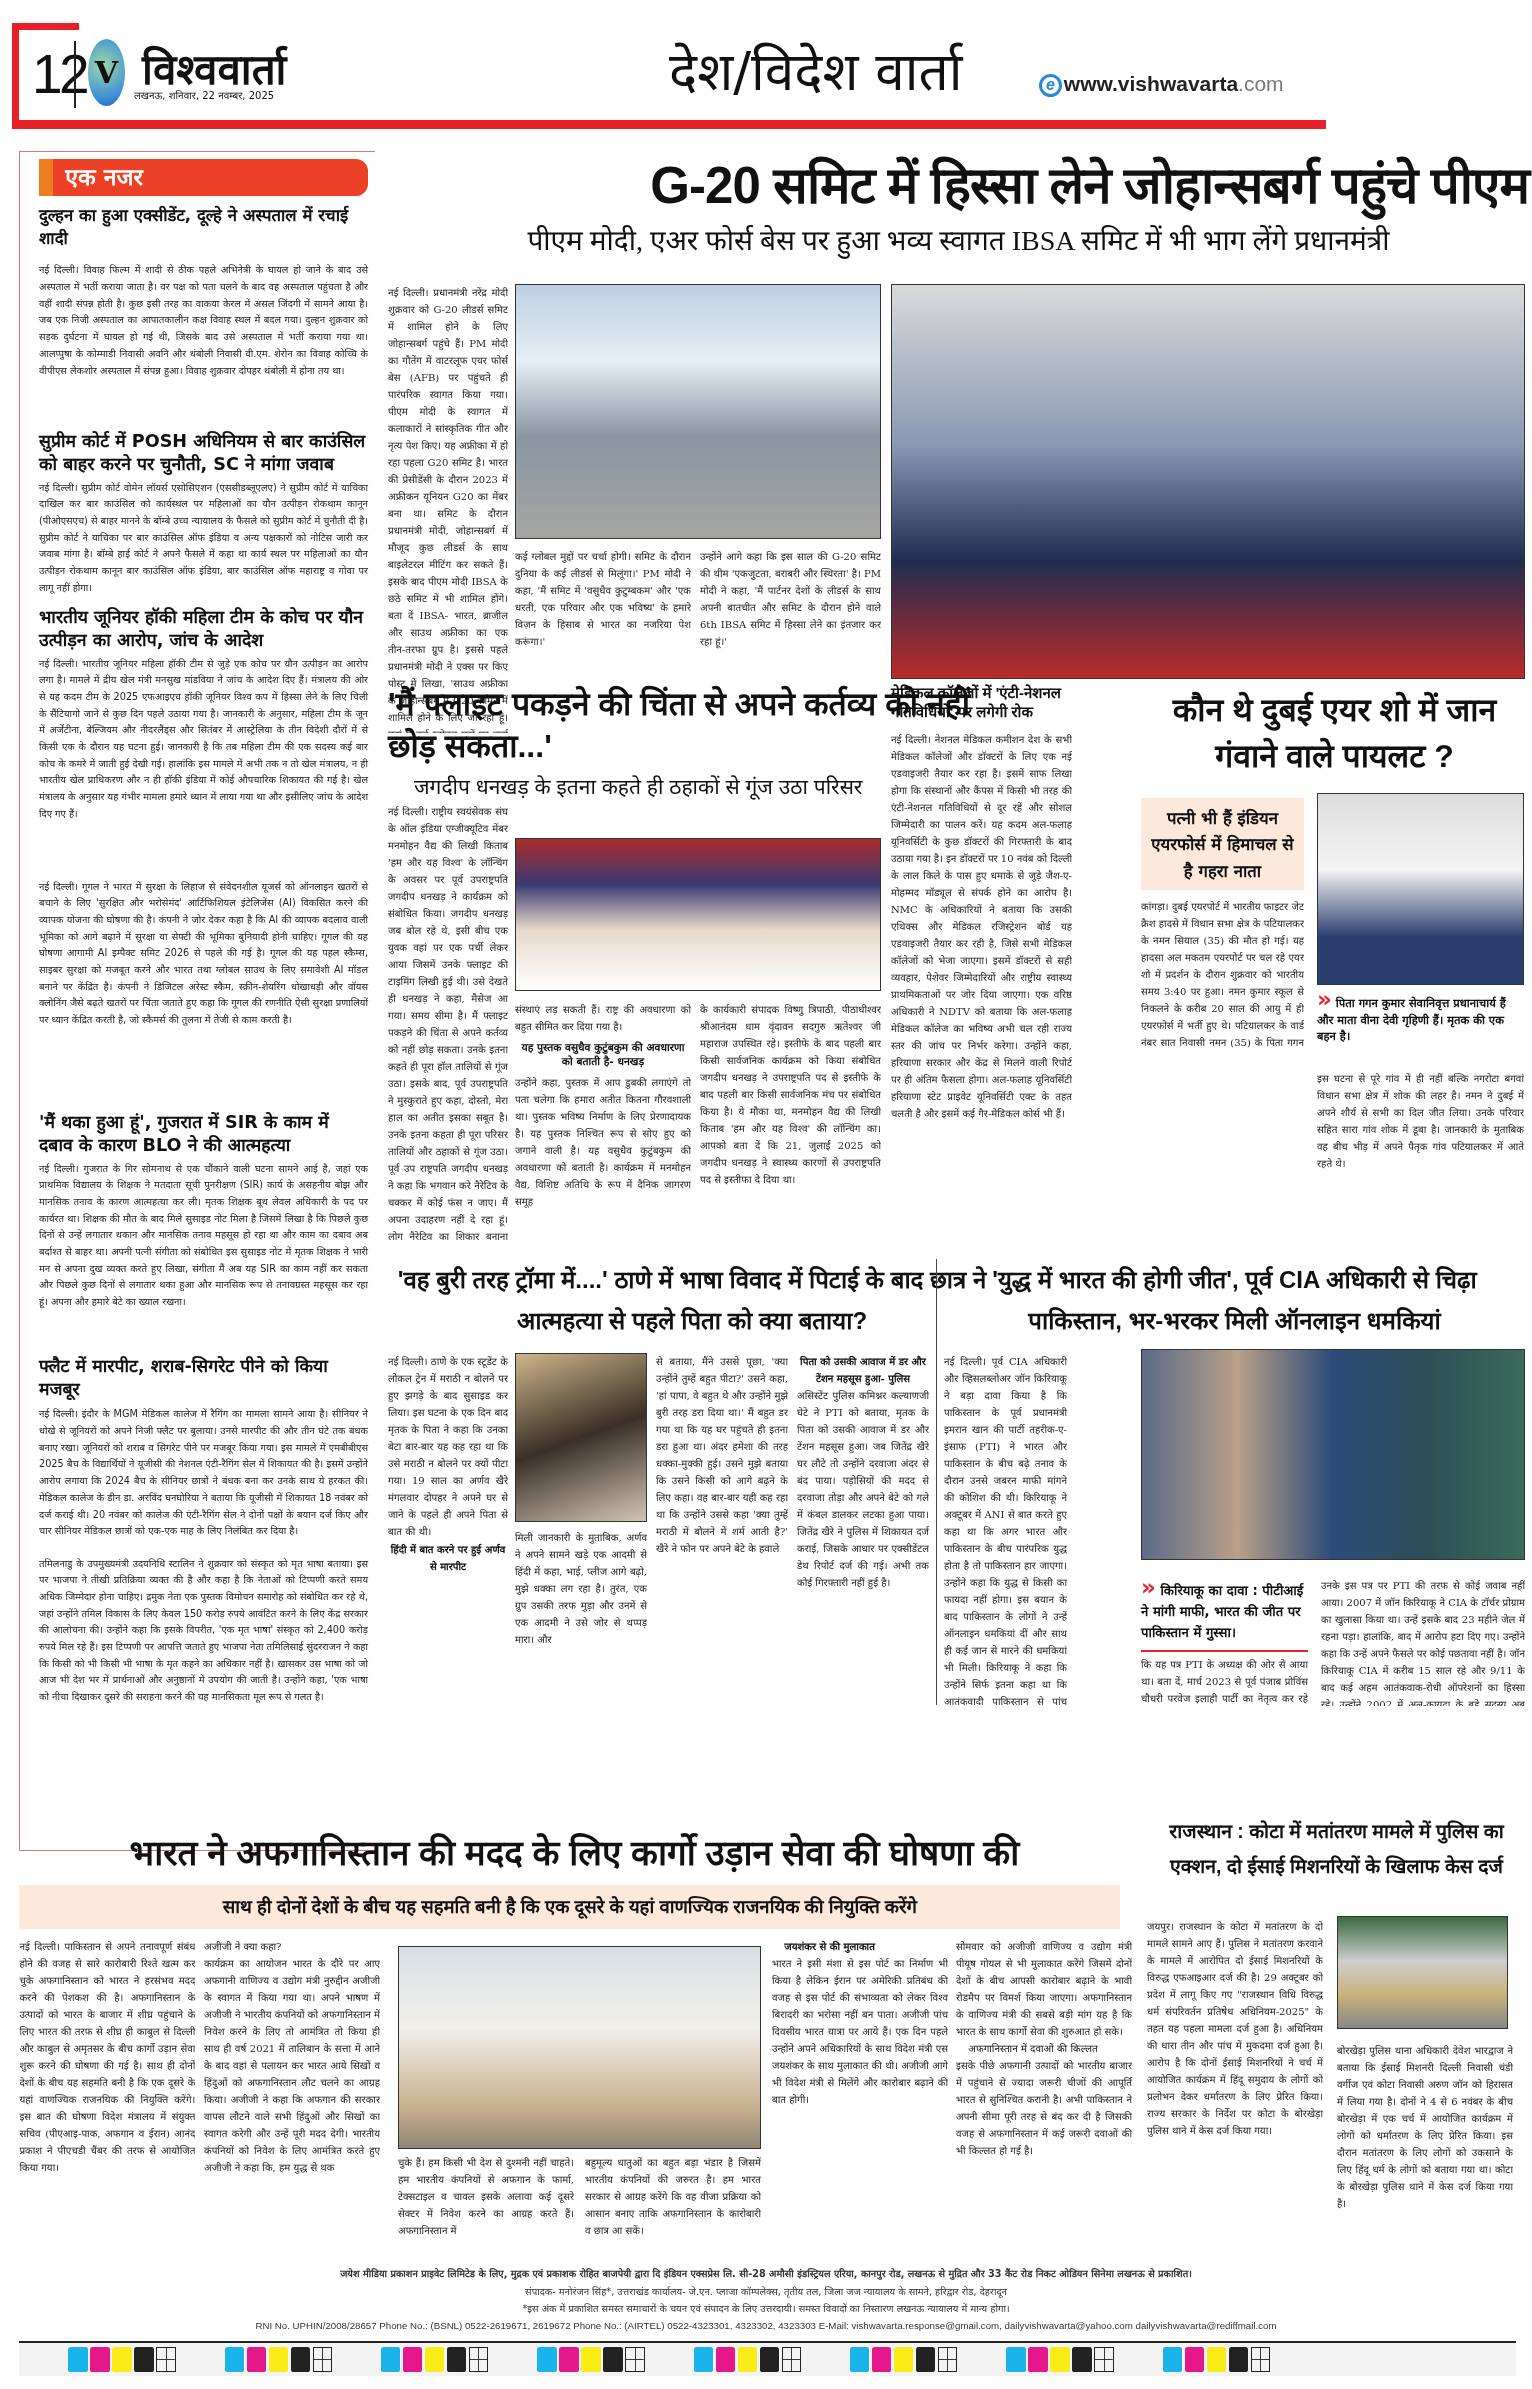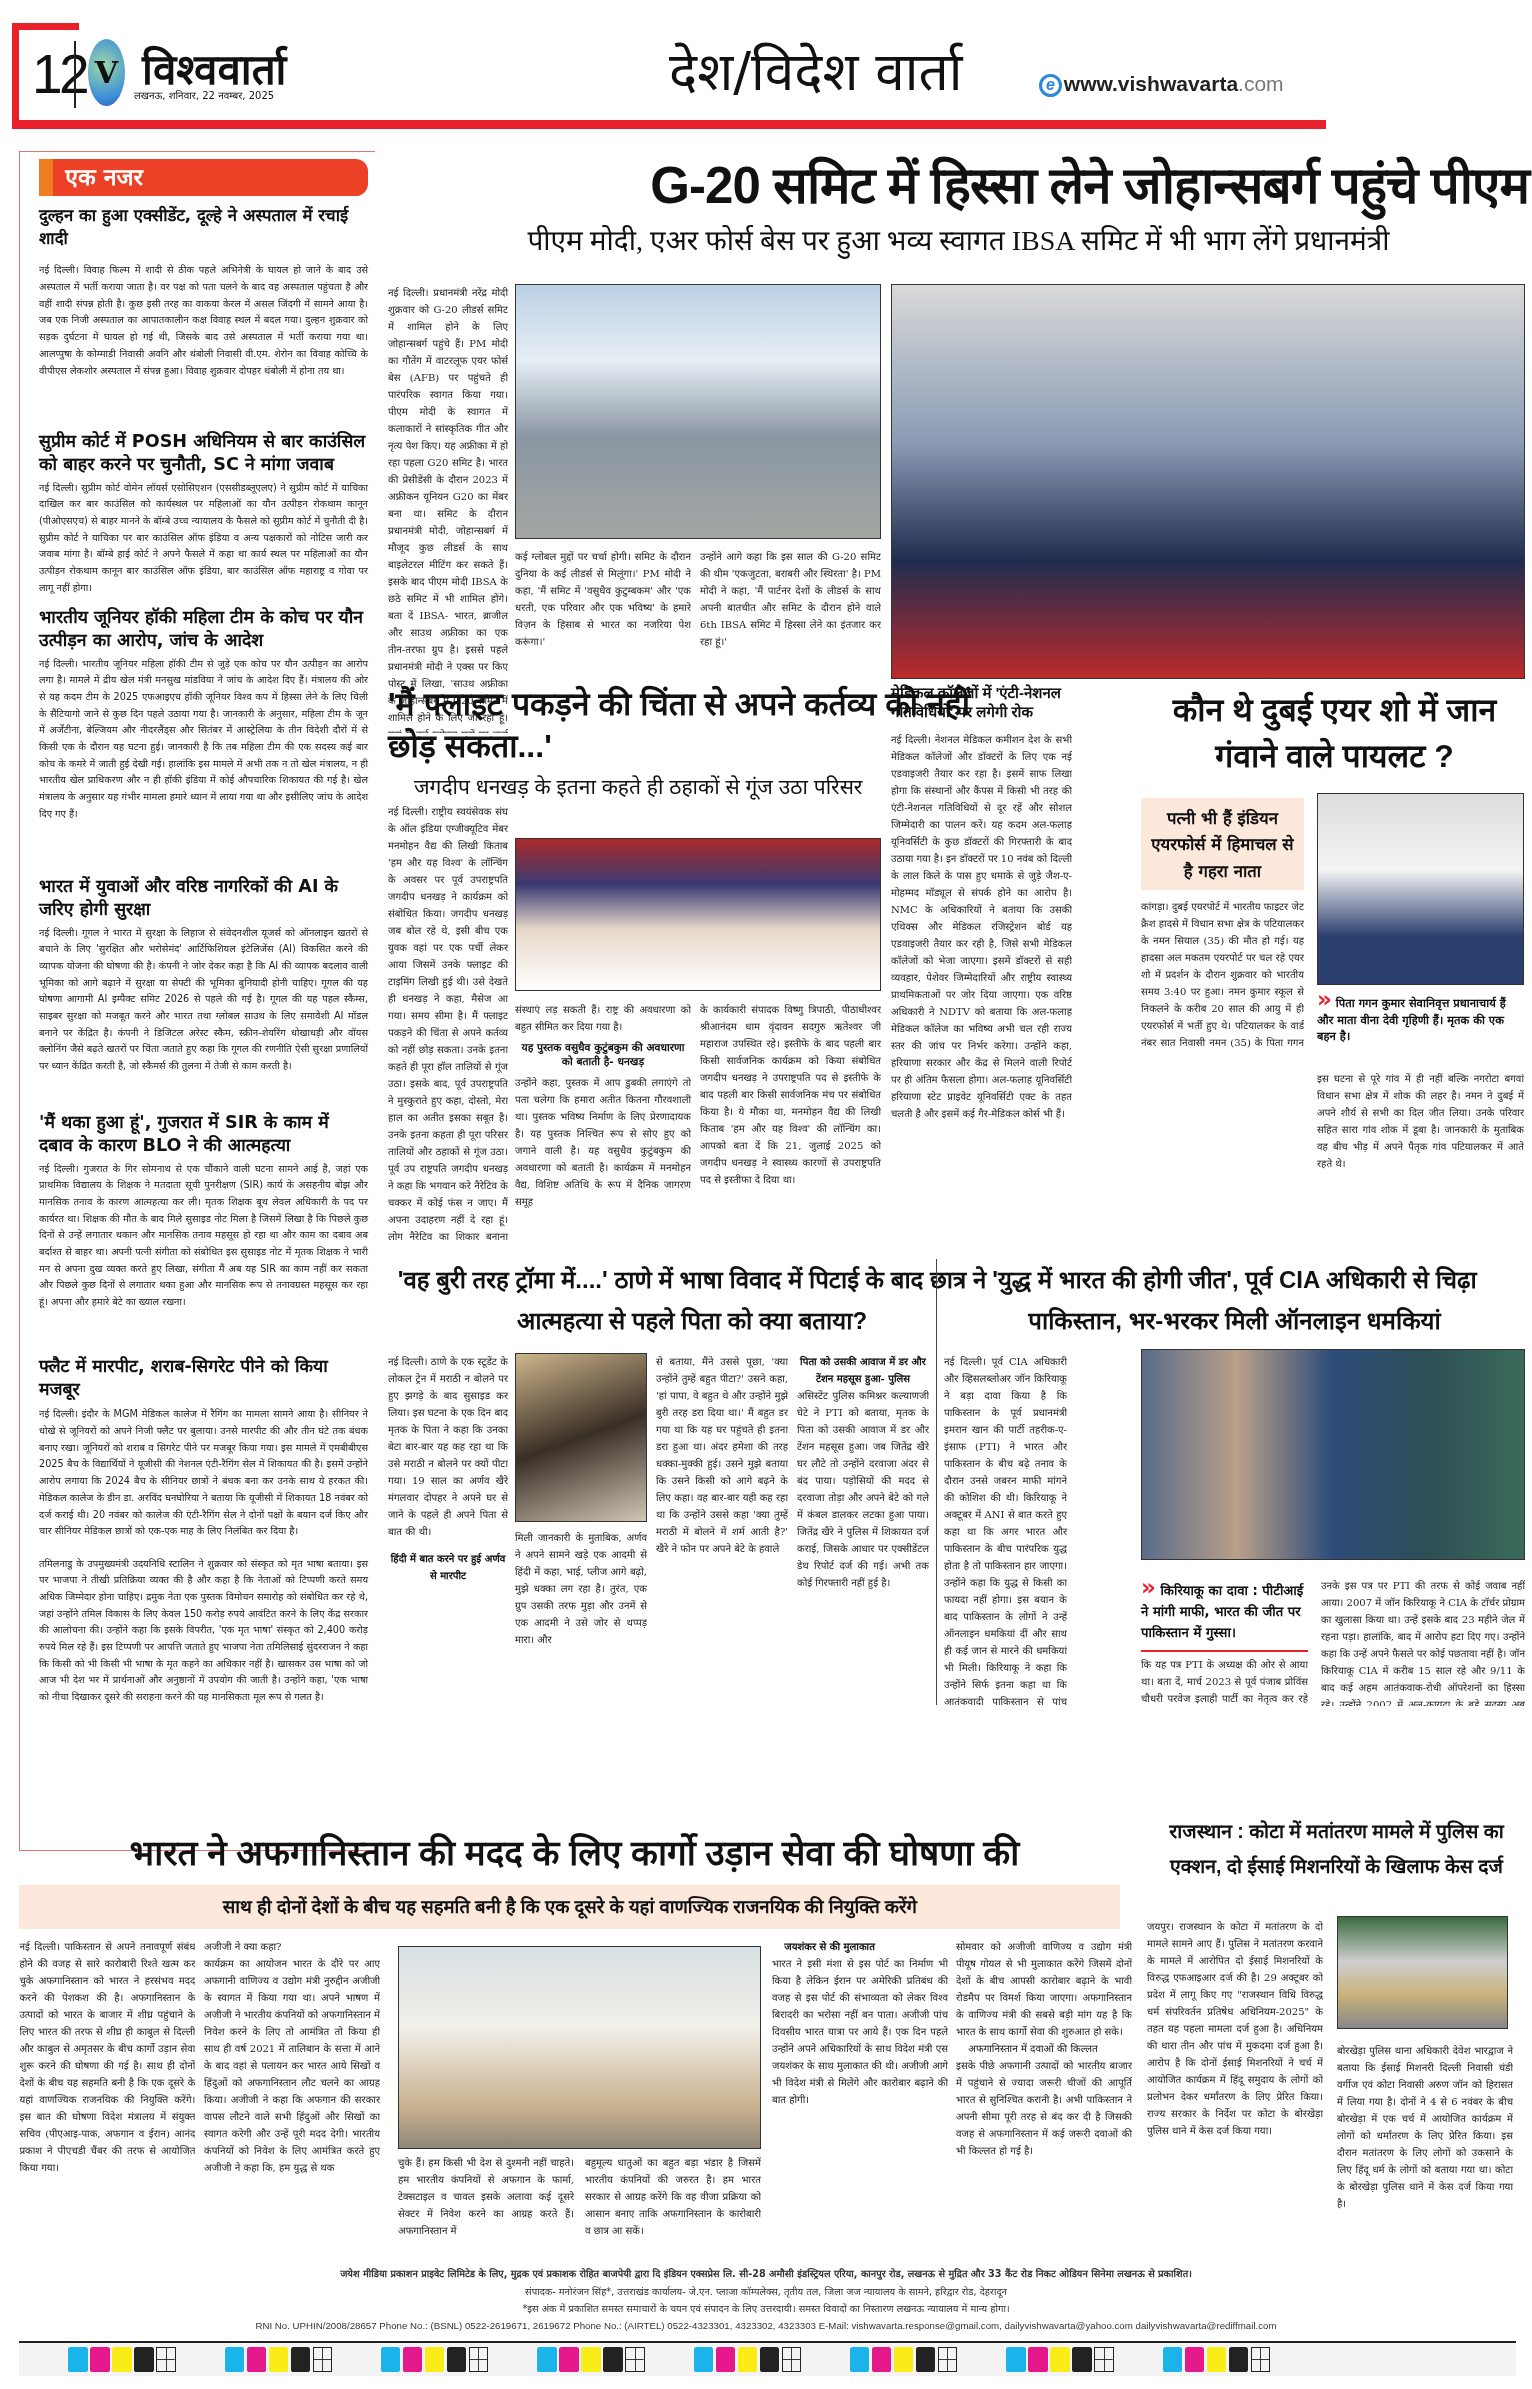--- a/index.html
+++ b/index.html
@@ -68,21 +68,20 @@
 </div>
 <div class="abs" style="left:39px;top:430px;width:329px">
   <div class="lh">सुप्रीम कोर्ट में POSH अधिनियम से बार काउंसिल को बाहर करने पर चुनौती, SC ने मांगा जवाब</div>
   <div class="lb" style="margin-top:3.5px">नई दिल्ली। सुप्रीम कोर्ट वोमेन लॉयर्स एसोसिएशन (एससीडब्लूएलए) ने सुप्रीम कोर्ट में याचिका दाखिल कर बार काउंसिल को कार्यस्थल पर महिलाओं का यौन उत्पीड़न रोकथाम कानून (पीओएसएच) से बाहर मानने के बॉम्बे उच्च न्यायालय के फैसले को सुप्रीम कोर्ट में चुनौती दी है। सुप्रीम कोर्ट ने याचिका पर बार काउंसिल ऑफ इंडिया व अन्य पक्षकारों को नोटिस जारी कर जवाब मांगा है। बॉम्बे हाई कोर्ट ने अपने फैसले में कहा था कार्य स्थल पर महिलाओं का यौन उत्पीड़न रोकथाम कानून बार काउंसिल ऑफ इंडिया, बार काउंसिल ऑफ महाराष्ट्र व गोवा पर लागू नहीं होगा।</div>
 </div>
 <div class="abs" style="left:39px;top:606px;width:329px">
   <div class="lh">भारतीय जूनियर हॉकी महिला टीम के कोच पर यौन उत्पीड़न का आरोप, जांच के आदेश</div>
   <div class="lb" style="margin-top:3.5px">नई दिल्ली। भारतीय जूनियर महिला हॉकी टीम से जुड़े एक कोच पर यौन उत्पीड़न का आरोप लगा है। मामले में द्रीय खेल मंत्री मनसुख मांडविया ने जांच के आदेश दिए हैं। मंत्रालय की ओर से यह कदम टीम के 2025 एफआइएच हॉकी जूनियर विश्व कप में हिस्सा लेने के लिए चिली के सैंटियागो जाने से कुछ दिन पहले उठाया गया है। जानकारी के अनुसार, महिला टीम के जून में अर्जेंटीना, बेल्जियम और नीदरलैंड्स और सितंबर में आस्ट्रेलिया के तीन विदेशी दौरों में से किसी एक के दौरान यह घटना हुई। जानकारी है कि तब महिला टीम की एक सदस्य कई बार कोच के कमरे में जाती हुई देखी गई। हालांकि इस मामले में अभी तक न तो खेल मंत्रालय, न ही भारतीय खेल प्राधिकरण और न ही हॉकी इंडिया में कोई औपचारिक शिकायत की गई है। खेल मंत्रालय के अनुसार यह गंभीर मामला हमारे ध्यान में लाया गया था और इसीलिए जांच के आदेश दिए गए हैं।</div>
 </div>
 <div class="abs" style="left:39px;top:875px;width:329px">
-  <div class="lh">भारत में युवाओं और वरिष्ठ नागरिकों की  AI के जरिए होगी सुरक्षा</div>
   <div class="lb" style="margin-top:3.5px">नई दिल्ली। गूगल ने भारत में सुरक्षा के लिहाज से संवेदनशील यूजर्स को ऑनलाइन खतरों से बचाने के लिए 'सुरक्षित और भरोसेमंद' आर्टिफिशियल इंटेलिजेंस (AI) विकसित करने की व्यापक योजना की घोषणा की है। कंपनी ने जोर देकर कहा है कि AI की व्यापक बदलाव वाली भूमिका को आगे बढ़ाने में सुरक्षा या सेफ्टी की भूमिका बुनियादी होनी चाहिए। गूगल की यह घोषणा आगामी AI इम्पैक्ट समिट 2026 से पहले की गई है। गूगल की यह पहल स्कैम्स, साइबर सुरक्षा को मजबूत करने और भारत तथा ग्लोबल साउथ के लिए समावेशी AI मॉडल बनाने पर केंद्रित है। कंपनी ने डिजिटल अरेस्ट स्कैम, स्क्रीन-शेयरिंग धोखाधड़ी और वॉयस क्लोनिंग जैसे बढ़ते खतरों पर चिंता जताते हुए कहा कि गूगल की रणनीति ऐसी सुरक्षा प्रणालियों पर ध्यान केंद्रित करती है, जो स्कैमर्स की तुलना में तेजी से काम करती है।</div>
 </div>
 <div class="abs" style="left:39px;top:1111px;width:329px">
   <div class="lh">'मैं थका हुआ हूं', गुजरात में SIR के काम में दबाव के कारण BLO ने की आत्महत्या</div>
   <div class="lb" style="margin-top:3.5px">नई दिल्ली। गुजरात के गिर सोमनाथ से एक चौंकाने वाली घटना सामने आई है, जहां एक प्राथमिक विद्यालय के शिक्षक ने मतदाता सूची पुनरीक्षण (SIR) कार्य के असहनीय बोझ और मानसिक तनाव के कारण आत्महत्या कर ली। मृतक शिक्षक बूथ लेवल अधिकारी के पद पर कार्यरत था। शिक्षक की मौत के बाद मिले सुसाइड नोट मिला है जिसमें लिखा है कि पिछले कुछ दिनों से उन्हें लगातार थकान और मानसिक तनाव महसूस हो रहा था और काम का दबाव अब बर्दाश्त से बाहर था। अपनी पत्नी संगीता को संबोधित इस सुसाइड नोट में मृतक शिक्षक ने भारी मन से अपना दुख व्यक्त करते हुए लिखा, संगीता मैं अब यह SIR का काम नहीं कर सकता और पिछले कुछ दिनों से लगातार थका हुआ और मानसिक रूप से तनावग्रस्त महसूस कर रहा हूं। अपना और हमारे बेटे का ख्याल रखना।</div>
 </div>
 <div class="abs" style="left:39px;top:1355px;width:329px">
   <div class="lh">फ्लैट में मारपीट, शराब-सिगरेट पीने को किया मजबूर</div>
   <div class="lb" style="margin-top:5.3px">नई दिल्ली। इंदौर के MGM मेडिकल कालेज में रैगिंग का मामला सामने आया है। सीनियर ने धोखे से जूनियरों को अपने निजी फ्लैट पर बुलाया। उनसे मारपीट की और तीन घंटे तक बंधक बनाए रखा। जूनियरों को शराब व सिगरेट पीने पर मजबूर किया गया। इस मामले में एमबीबीएस 2025 बैच के विद्यार्थियों ने यूजीसी की नेशनल एंटी-रैगिंग सेल में शिकायत की है। इसमें उन्होंने आरोप लगाया कि 2024 बैच के सीनियर छात्रों ने बंधक बना कर उनके साथ ये हरकत की। मेडिकल कालेज के डीन डा. अरविंद घनघोरिया ने बताया कि यूजीसी में शिकायत 18 नवंबर को दर्ज कराई थी। 20 नवंबर को कालेज की एंटी-रैगिंग सेल ने दोनों पक्षों के बयान दर्ज किए और चार सीनियर मेडिकल छात्रों को एक-एक माह के लिए निलंबित कर दिया है।</div>
 </div>
@@ -115,21 +114,21 @@
 <div class="abs h2" style="left:1145px;top:687px;width:379px;font-size:32px;line-height:46px;text-align:center">कौन थे दुबई एयर शो में जान गंवाने वाले पायलट ?</div>
 <div class="abs quote-box" style="left:1141px;top:798px;width:163px;height:92px;padding:7px;font-size:16.7px;font-weight:bold;text-align:center;line-height:26.4px">पत्नी भी हैं इंडियन एयरफोर्स में हिमाचल से है गहरा नाता</div>
 <div class="abs img photo4" style="left:1317px;top:793px;width:207px;height:192px"></div>
 <div class="abs col-text" style="left:1141px;top:898px;width:163px;height:150px;overflow:hidden">कांगड़ा। दुबई एयरपोर्ट में भारतीय फाइटर जेट क्रैश हादसे में विधान सभा क्षेत्र के पटियालकर के नमन सियाल (35) की मौत हो गई। यह हादसा अल मकतम एयरपोर्ट पर चल रहे एयर शो में प्रदर्शन के दौरान शुक्रवार को भारतीय समय 3:40 पर हुआ। नमन कुमार स्कूल से निकलने के करीब 20 साल की आयु में ही एयरफोर्स में भर्ती हुए थे। पटियालकर के वार्ड नंबर सात निवासी नमन (35) के पिता गगन कुमार सेवानिवृत्त प्रधानाचार्य हैं और माता वीना देवी गृहिणी हैं। मृतक की एक बहन है। उनकी पत्नी अफसान सिंह एयरफोर्स में ही तैनात हैं। इनके 16 साल पहले शादी हुई थी व उनकी साल पहले की बेटी है। नमन के दुबई में हादसे में मौत की खबर से पूरे गांव में शोक का माहौल है।</div>
 <div class="abs" style="left:1317px;top:991px;width:207px;font-size:11.4px;line-height:16.7px;font-weight:bold"><span class="red-arrow">»</span> <span>पिता गगन कुमार सेवानिवृत्त प्रधानाचार्य हैं और माता वीना देवी गृहिणी हैं। मृतक की एक बहन है।</span></div>
 <div class="abs col-text" style="left:1317px;top:1070px;width:207px;height:176px;overflow:hidden">इस घटना से पूरे गांव में ही नहीं बल्कि नगरोटा बगवां विधान सभा क्षेत्र में शोक की लहर है। नमन ने दुबई में अपने शौर्य से सभी का दिल जीत लिया। उनके परिवार सहित सारा गांव शोक में डूबा है। जानकारी के मुताबिक वह बीच भीड़ में अपने पैतृक गांव पटियालकर में आते रहते थे।</div>
 
 <div class="abs h2" style="left:388px;top:1259px;width:608px;font-size:24px;line-height:41px;text-align:center">'वह बुरी तरह ट्रॉमा में....' ठाणे में भाषा विवाद में पिटाई के बाद छात्र ने आत्महत्या से पहले पिता को क्या बताया?</div>
 <div class="abs col-text" style="left:388px;top:1353px;width:120px;height:352px;overflow:hidden">
   <div>नई दिल्ली। ठाणे के एक स्टूडेंट के लोकल ट्रेन में मराठी न बोलने पर हुए झगड़े के बाद सुसाइड कर लिया। इस घटना के एक दिन बाद मृतक के पिता ने कहा कि उनका बेटा बार-बार यह कह रहा था कि उसे मराठी न बोलने पर क्यों पीटा गया। 19 साल का अर्णव खैरे मंगलवार दोपहर ने अपने घर से जाने के पहले ही अपने पिता से बात की थी।</div>
-  <div style="font-weight:bold;text-align:center;color:#111;margin-top:10px">हिंदी में बात करने पर हुई अर्णव से मारपीट</div>
+  <div style="font-weight:bold;text-align:center;color:#111;margin-top:1px">हिंदी में बात करने पर हुई अर्णव से मारपीट</div>
 </div>
 <div class="abs img photo5" style="left:515px;top:1353px;width:132px;height:169px"></div>
 <div class="abs col-text" style="left:515px;top:1529px;width:132px;height:176px;overflow:hidden">मिली जानकारी के मुताबिक, अर्णव ने अपने सामने खड़े एक आदमी से हिंदी में कहा, भाई, प्लीज आगे बढ़ो, मुझे धक्का लग रहा है। तुरंत, एक ग्रुप उसकी तरफ मुड़ा और उनमें से एक आदमी ने उसे जोर से थप्पड़ मारा। और</div>
 <div class="abs col-text" style="left:656px;top:1353px;width:132px;height:352px;overflow:hidden">से बताया, मैंने उससे पूछा, 'क्या उन्होंने तुम्हें बहुत पीटा?' उसने कहा, 'हां पापा, वे बहुत थे और उन्होंने मुझे बुरी तरह डरा दिया था।' मैं बहुत डर गया था कि यह घर पहुंचते ही इतना डरा हुआ था। अंदर हमेशा की तरह धक्का-मुक्की हुई। उसने मुझे बताया कि उसने किसी को आगे बढ़ने के लिए कहा। वह बार-बार यही कह रहा था कि उन्होंने उससे कहा 'क्या तुम्हें मराठी में बोलने में शर्म आती है?' खैरे ने फोन पर अपने बेटे के हवाले</div>
 <div class="abs col-text" style="left:797px;top:1353px;width:132px;height:352px;overflow:hidden">
   <div style="font-weight:bold;text-align:center;color:#111">पिता को उसकी आवाज में डर और टेंशन महसूस हुआ- पुलिस</div>
   <div>असिस्टेंट पुलिस कमिश्नर कल्याणजी घेटे ने PTI को बताया, मृतक के पिता को उसकी आवाज में डर और टेंशन महसूस हुआ। जब जितेंद्र खैरे घर लौटे तो उन्होंने दरवाजा अंदर से बंद पाया। पड़ोसियों की मदद से दरवाजा तोड़ा और अपने बेटे को गले में कंबल डालकर लटका हुआ पाया। जितेंद्र खैरे ने पुलिस में शिकायत दर्ज कराई, जिसके आधार पर एक्सीडेंटल डेथ रिपोर्ट दर्ज की गई। अभी तक कोई गिरफ्तारी नहीं हुई है।</div>
 </div>
 <div class="abs divider-v" style="left:936px;top:1259px;height:446px"></div>
 

